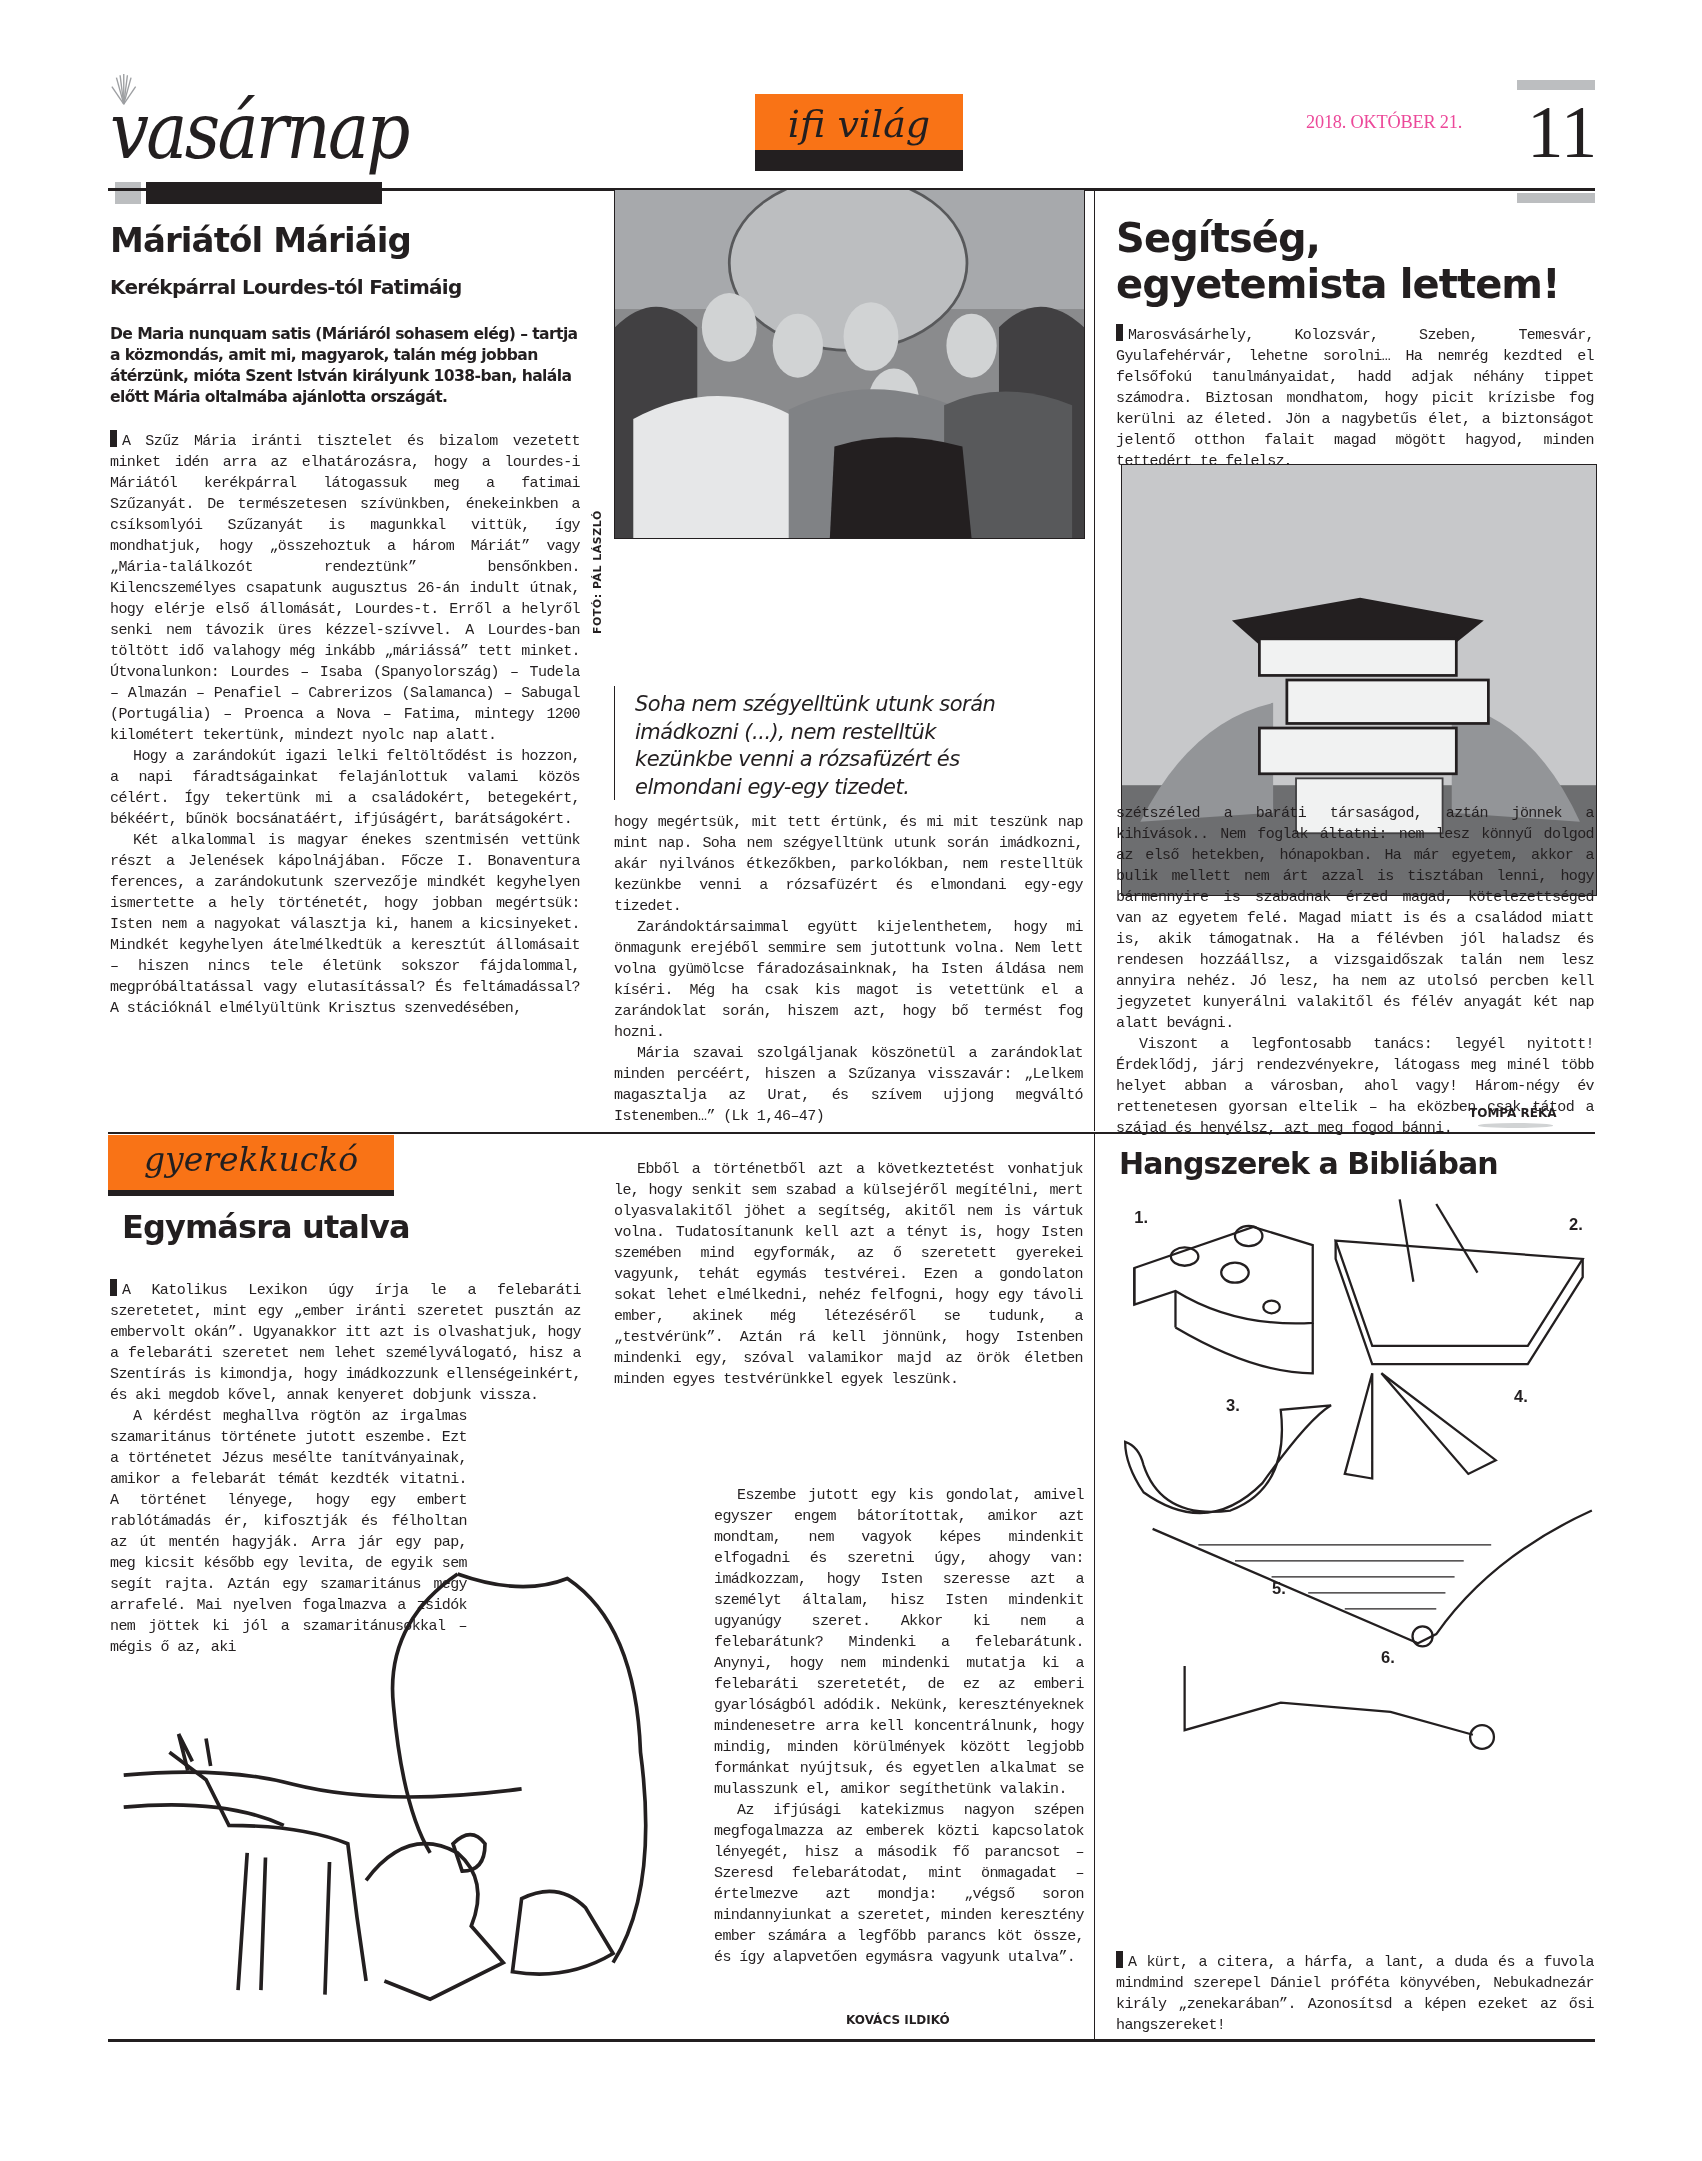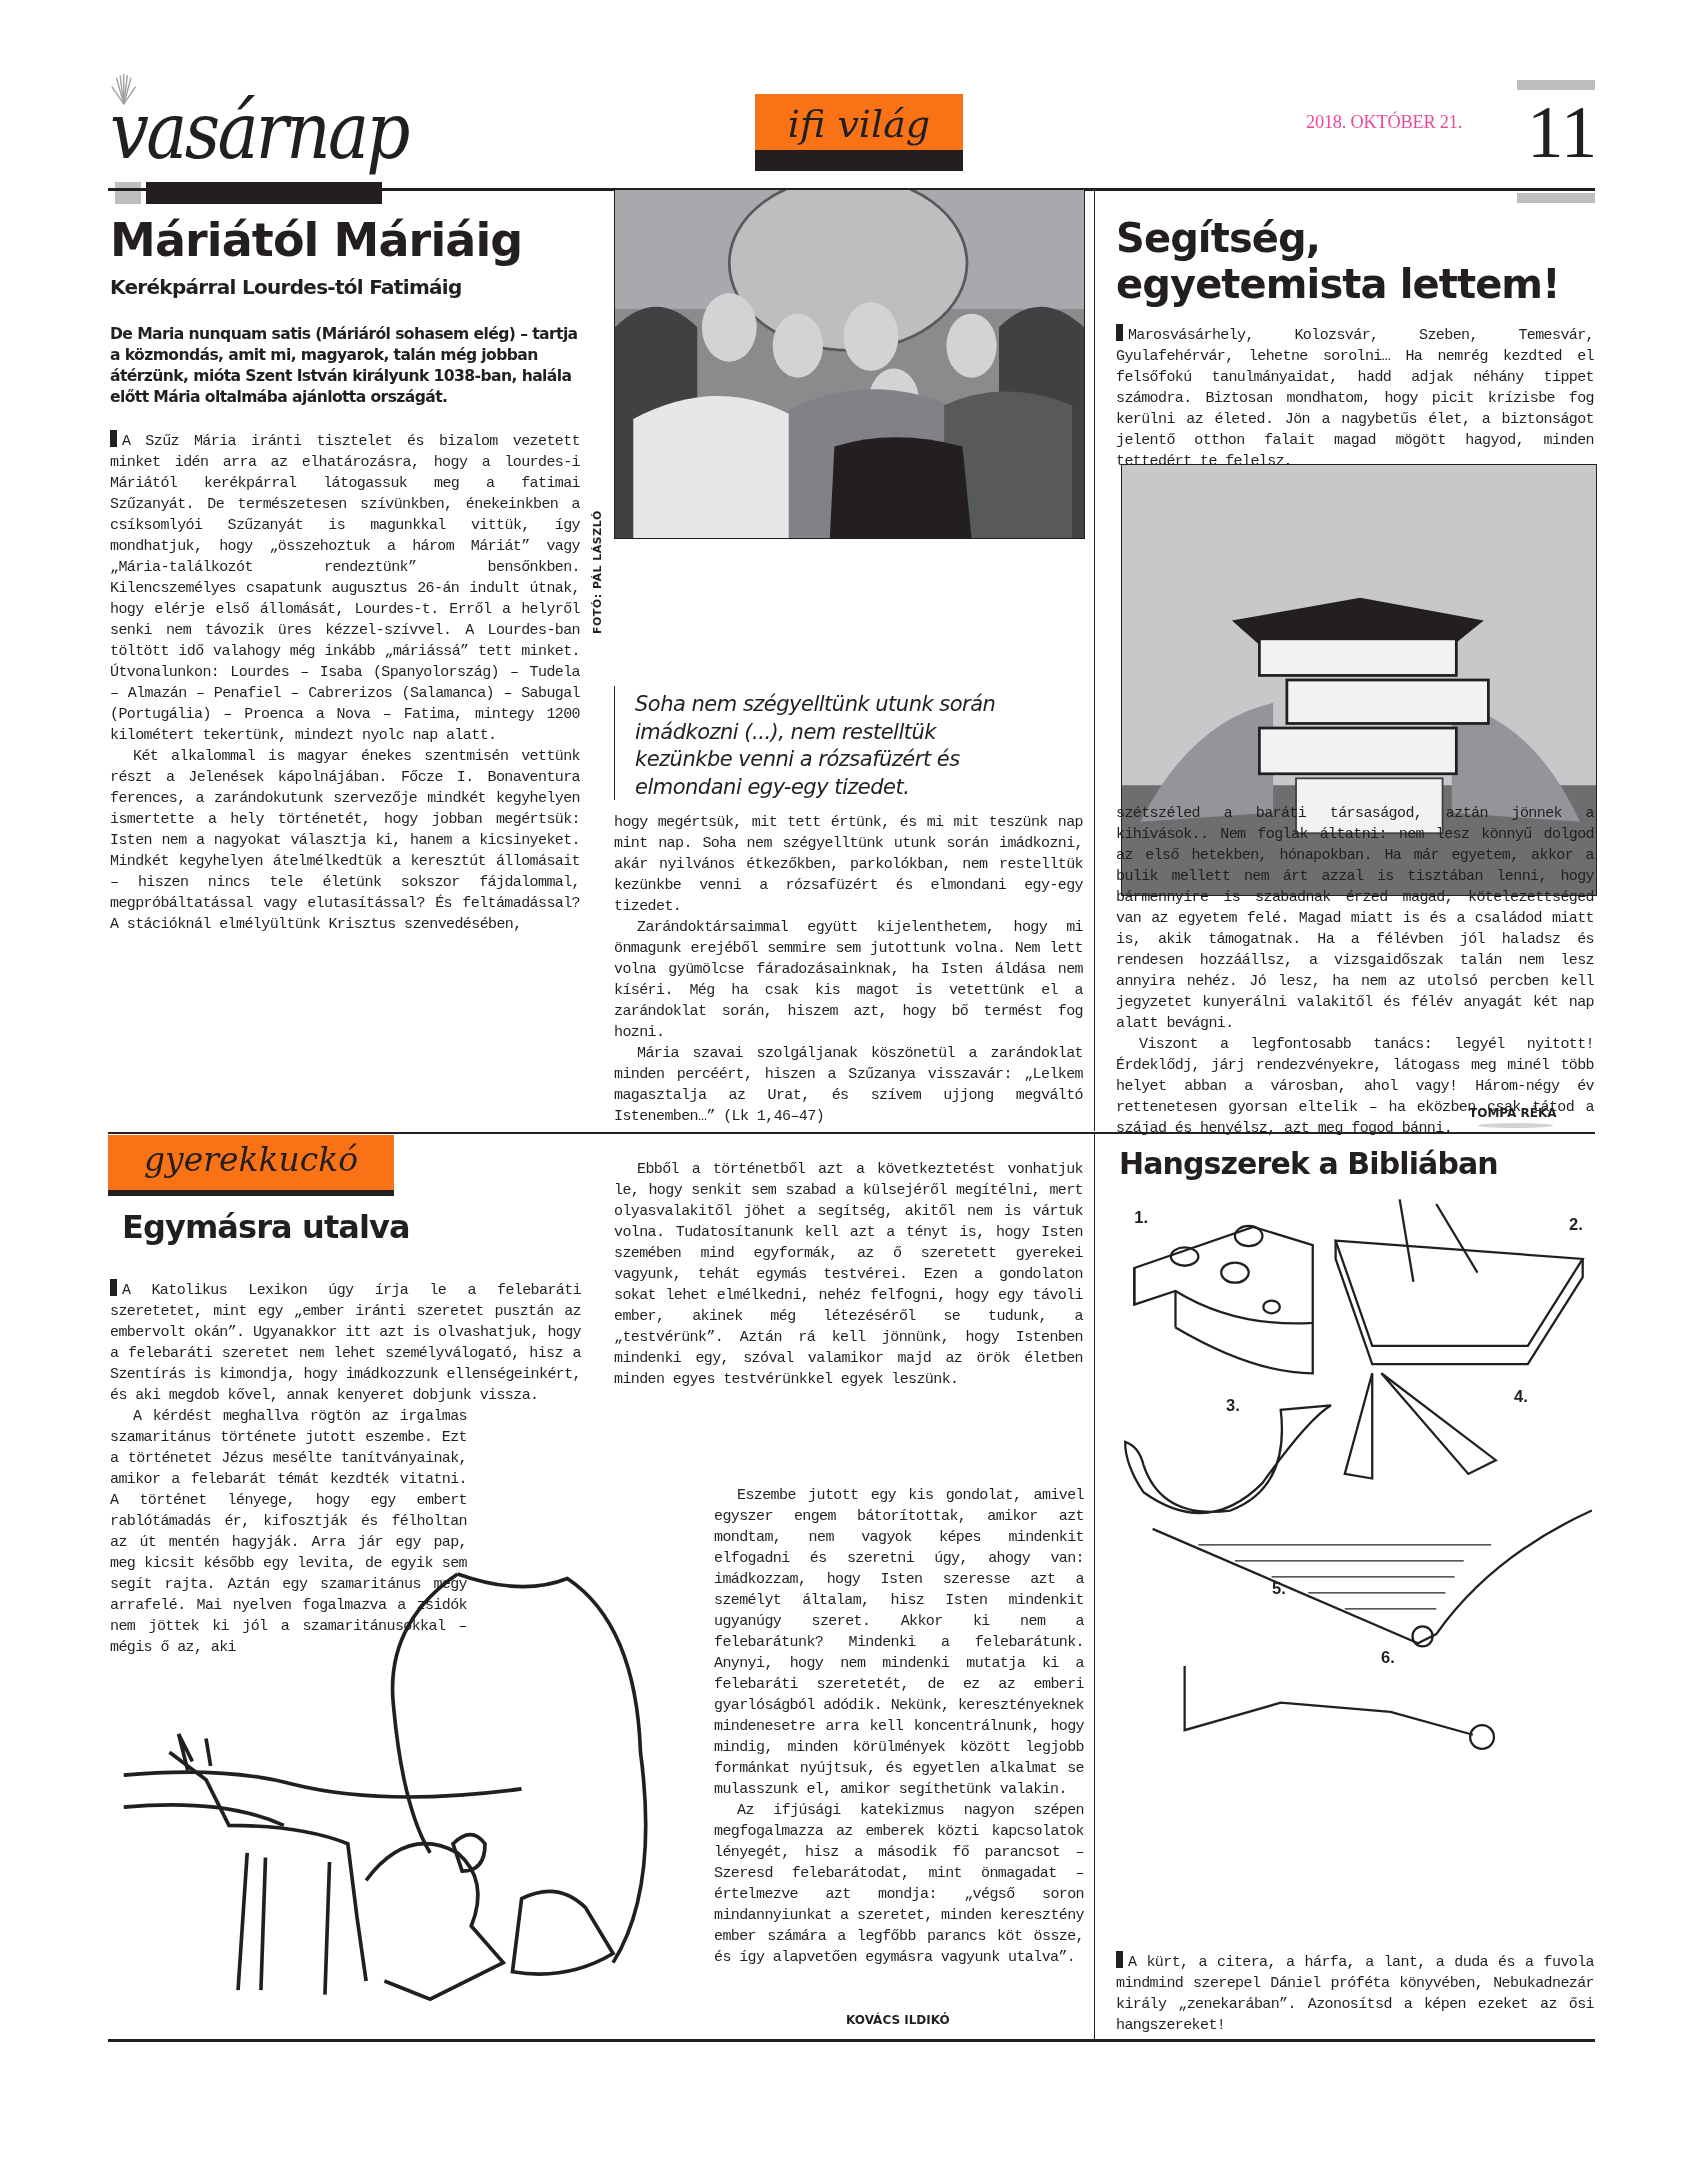--- a/index.html
+++ b/index.html
@@ -69,26 +69,27 @@
 <div class="abs date">2018. OKTÓBER 21.</div>
 
 <div class="abs pagenum-box">
   <div class="g1"></div>
   <div class="pagenum">11</div>
   <div class="g2"></div>
 </div>
 
 <div class="abs rule-top"></div>
 
-<div class="abs h1" style="left:110px;top:215px;font-size:46px;line-height:50px;">Máriától Máriáig</div>
+<div class="abs h1" style="left:110px;top:215px;font-size:34px;line-height:50px;">Máriától Máriáig</div>
 <div class="abs h1" style="left:110px;top:275px;font-size:20px;letter-spacing:-0.7px;">Kerékpárral Lourdes-tól Fatimáig</div>
 <div class="abs lead" style="left:110px;top:324px;width:471px;">De Maria nunquam satis (Máriáról sohasem elég) – tartja a közmondás, amit mi, magyarok, talán még jobban átérzünk, mióta Szent István királyunk 1038-ban, halála előtt Mária oltalmába ajánlotta országát.</div>
 
 <div class="abs body" style="left:110px;top:430px;width:470px;">
   <p class="first"><span class="blk"></span><span>A Szűz Mária iránti tisztelet és bizalom vezetett minket idén arra az elhatározásra, hogy a lourdes-i Máriától kerékpárral látogassuk meg a fatimai Szűzanyát. De természetesen szívünkben, énekeinkben a csíksomlyói Szűzanyát is magunkkal vittük, így mondhatjuk, hogy „összehoztuk a három Máriát” vagy „Mária-találkozót rendeztünk” bensőnkben. Kilencszemélyes csapatunk augusztus 26-án indult útnak, hogy elérje első állomását, Lourdes-t. Erről a helyről senki nem távozik üres kézzel-szívvel. A Lourdes-ban töltött idő valahogy még inkább „máriássá” tett minket. Útvonalunkon: Lourdes – Isaba (Spanyolország) – Tudela – Almazán – Penafiel – Cabrerizos (Salamanca) – Sabugal (Portugália) – Proenca a Nova – Fatima, mintegy 1200 kilométert tekertünk, mindezt nyolc nap alatt.</span></p>
+  <p>Hogy a zarándokút igazi lelki feltöltődést is hozzon, a napi fáradtságainkat felajánlottuk valami közös célért. Így tekertünk mi a családokért, betegekért, békéért, bűnök bocsánatáért, ifjúságért, barátságokért.</p>
   <p>Két alkalommal is magyar énekes szentmisén vettünk részt a Jelenések kápolnájában. Főcze I. Bonaventura ferences, a zarándokutunk szervezője mindkét kegyhelyen ismertette a hely történetét, hogy jobban megértsük: Isten nem a nagyokat választja ki, hanem a kicsinyeket. Mindkét kegyhelyen átelmélkedtük a keresztút állomásait – hiszen nincs tele életünk sokszor fájdalommal, megpróbáltatással vagy elutasítással? És feltámadással? A stációknál elmélyültünk Krisztus szenvedésében,</p>
 </div>
 
 <div class="abs credit" style="left:591px;top:634px;">FOTÓ: PÁL LÁSZLÓ</div>
 
 <div class="abs photo" style="left:614px;top:189px;width:469px;height:348px;">
   <svg width="100%" height="100%" viewBox="0 0 1026 760" preserveAspectRatio="none">
     <rect width="1026" height="760" fill="#8a8b8d"></rect>
     <rect width="1026" height="260" fill="#a7a9ac"></rect>
     <ellipse cx="510" cy="160" rx="260" ry="190" fill="#bcbec0" stroke="#58595b" stroke-width="6"></ellipse>

